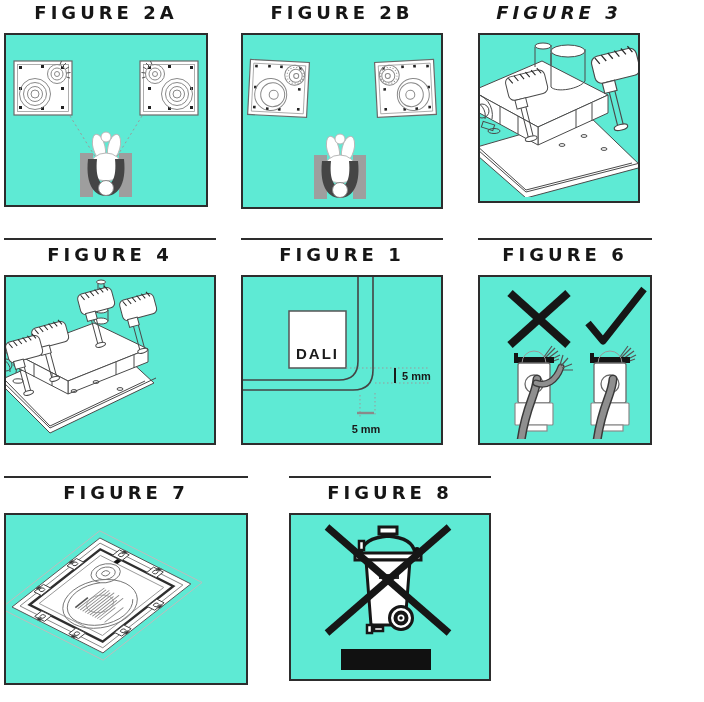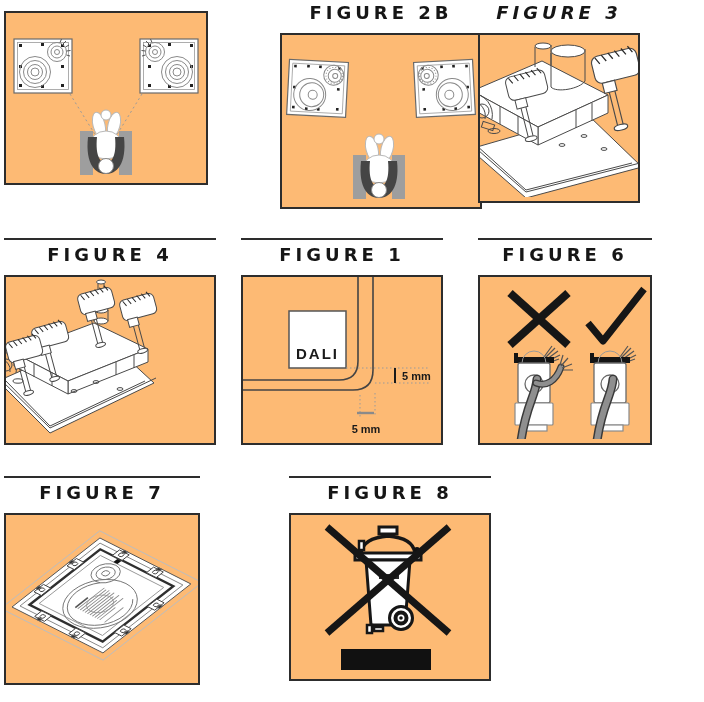--- a/index.html
+++ b/index.html
@@ -3,37 +3,38 @@
 <meta charset="utf-8">
 <style>
   html,body{margin:0;padding:0;background:#ffffff;}
   body{width:704px;height:702px;position:relative;overflow:hidden;
        font-family:"DejaVu Sans", sans-serif;}
   .card{position:absolute;}
   .rule{height:2px;background:#2d2d2d;margin:0 0 4px 0;}
   .fig-title{text-align:center;font-weight:800;font-size:18px;letter-spacing:4px;
              color:#161616;line-height:22px;white-space:nowrap;
              font-family:"DejaVu Sans", sans-serif;}
-  .fig-box{border:2px solid #2d2d2d;background:#fdba74;margin-top:9px;overflow:hidden;}
+  .fig-box{border:2px solid #2d2d2d;background:#5eead4;margin-top:9px;overflow:hidden;}
   .fig-box svg{display:block;}
   
   #card-2a{left:4px;top:2px;width:204px;}   #card-2a .fig-box{height:170px;}
-  #card-2b{left:241px;top:2px;width:202px;margin-left:39px;} #card-2b .fig-box{height:172px;}
+  #card-2b{left:241px;top:2px;width:202px;} #card-2b .fig-box{height:172px;}
   #card-3 {left:478px;top:2px;width:162px;font-style:italic;} #card-3 .fig-box{height:166px;}
   #card-4 {left:4px;top:238px;width:212px;} #card-4 .fig-box{height:166px;}
   #card-5 {left:241px;top:238px;width:202px;} #card-5 .fig-box{height:166px;}
   #card-6 {left:478px;top:238px;width:174px;} #card-6 .fig-box{height:166px;}
-  #card-7 {left:4px;top:476px;width:196px;} #card-7 .fig-box{height:168px;}
+  #card-7 {left:4px;top:476px;width:244px;} #card-7 .fig-box{height:168px;}
   #card-8 {left:241px;top:476px;width:202px;margin-left:48px;} #card-8 .fig-box{height:164px;}
   text{font-family:"Liberation Sans", sans-serif;}
 </style>
 </head>
 <body>
 
 <div class="card" id="card-2a">
+  <div class="fig-title">FIGURE 2A</div>
   <div class="fig-box">
     <svg width="200" height="166" viewBox="0 0 200 166">
       <defs>
         <g id="spk2a">
           <rect x="0" y="0" width="58" height="54" fill="#fff" stroke="#6a6a6a" stroke-width="1.2"></rect>
           <rect x="3.5" y="3.5" width="51" height="47" fill="none" stroke="#9a9a9a" stroke-width="0.8"></rect>
           <g fill="#222" stroke="none">
             <rect x="5" y="5" width="3" height="3"></rect>
               <rect x="27" y="4" width="3" height="3"></rect>
               <rect x="47" y="5" width="3" height="3"></rect>

